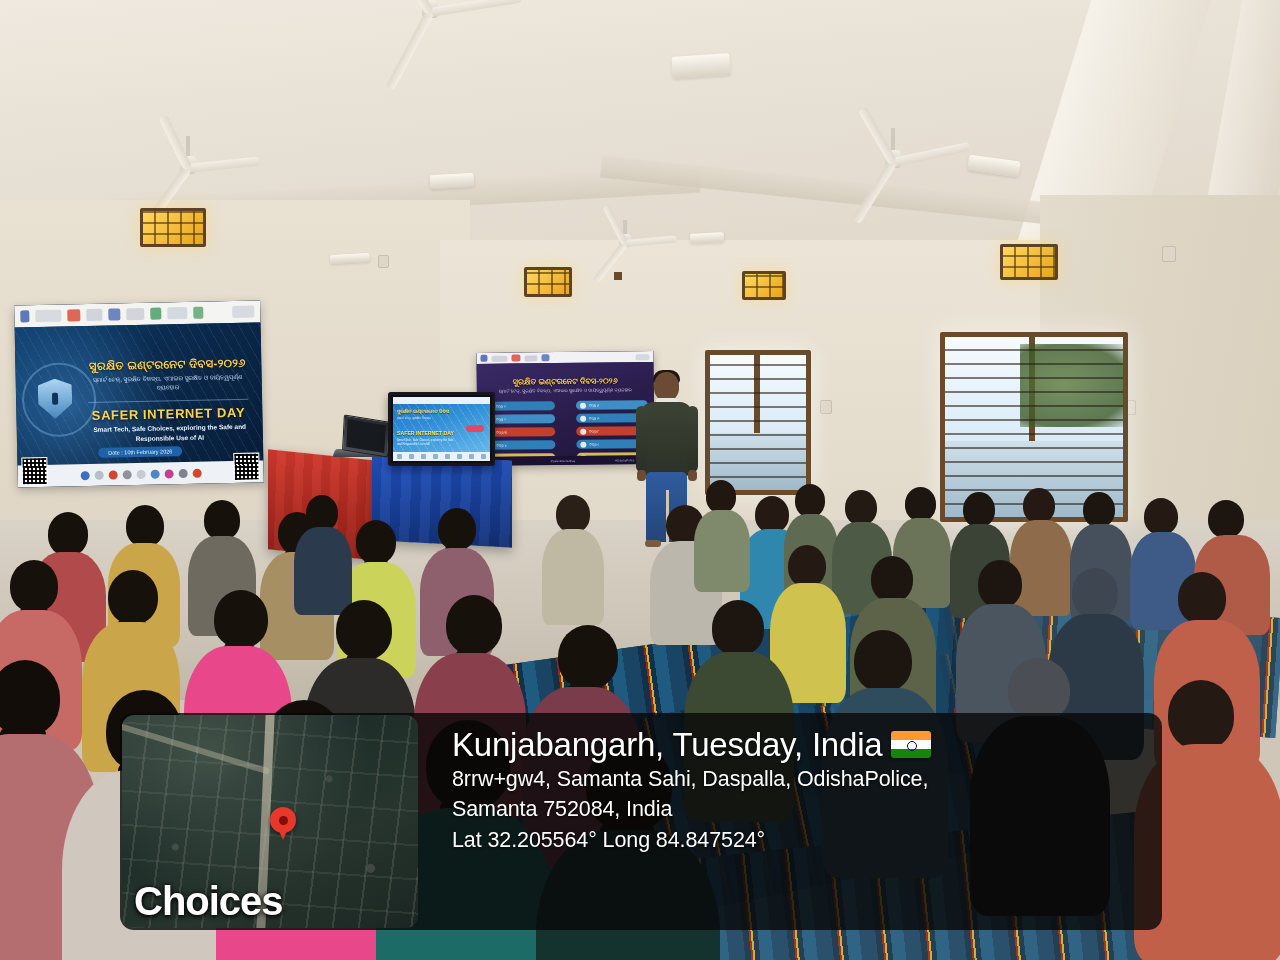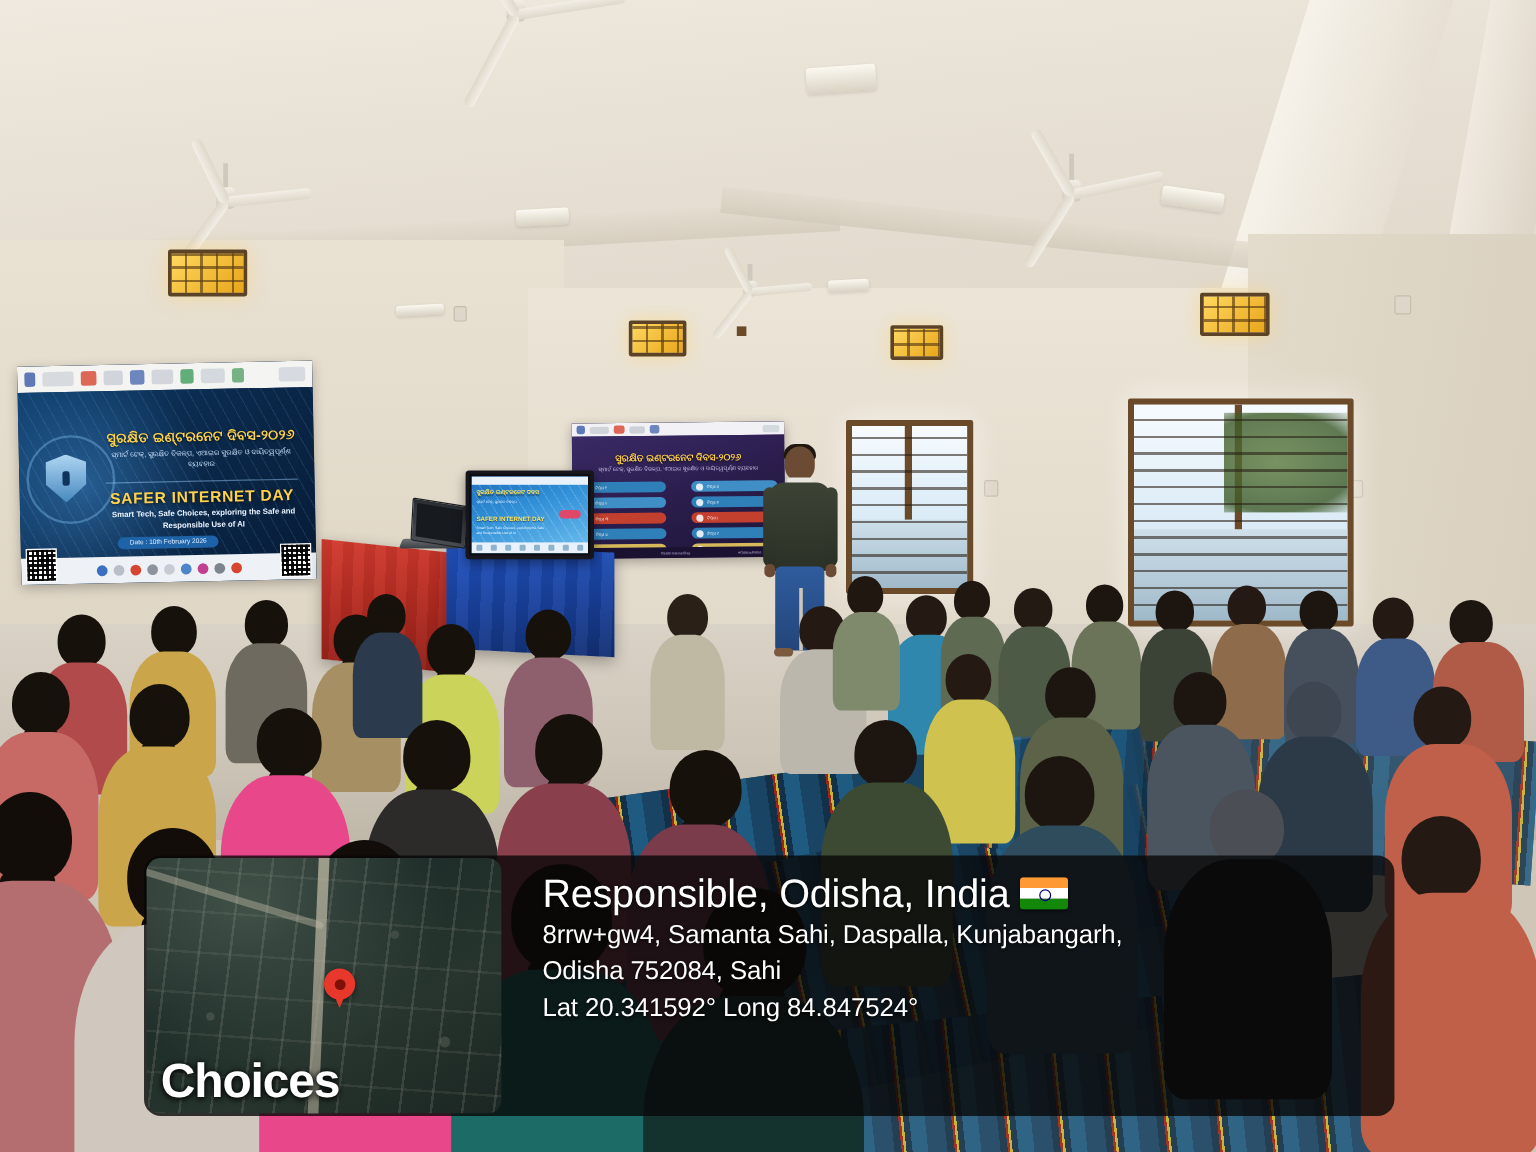--- a/index.html
+++ b/index.html
@@ -669,26 +669,26 @@
 
   <div class="ov-map">
     <div class="ov-road"></div>
     <div class="ov-road2"></div>
     <div class="pin"></div>
     <div class="gmark">Choices</div>
   </div>
 
   <div class="ov-text">
     <div class="ov-title">
-      <span>Responsible, Odisha, India</span>
+      <span>Kunjabangarh, Tuesday, India</span>
       <span class="flag">
         <span class="s s1"></span>
           <span class="s s2"></span>
           <span class="s s3"></span>
         <span class="chakra"></span>
       </span>
     </div>
-    <div class="ov-line">8rrw+gw4, Samanta Sahi, Daspalla, Kunjabangarh,</div>
-    <div class="ov-line">Odisha 752084, Sahi</div>
-    <div class="ov-line">Lat 20.341592° Long 84.847524°</div>
+    <div class="ov-line">8rrw+gw4, Samanta Sahi, Daspalla, OdishaPolice,</div>
+    <div class="ov-line">Samanta 752084, India</div>
+    <div class="ov-line">Lat 32.205564° Long 84.847524°</div>
   </div>
 
 </div>
 
 </body></html>

